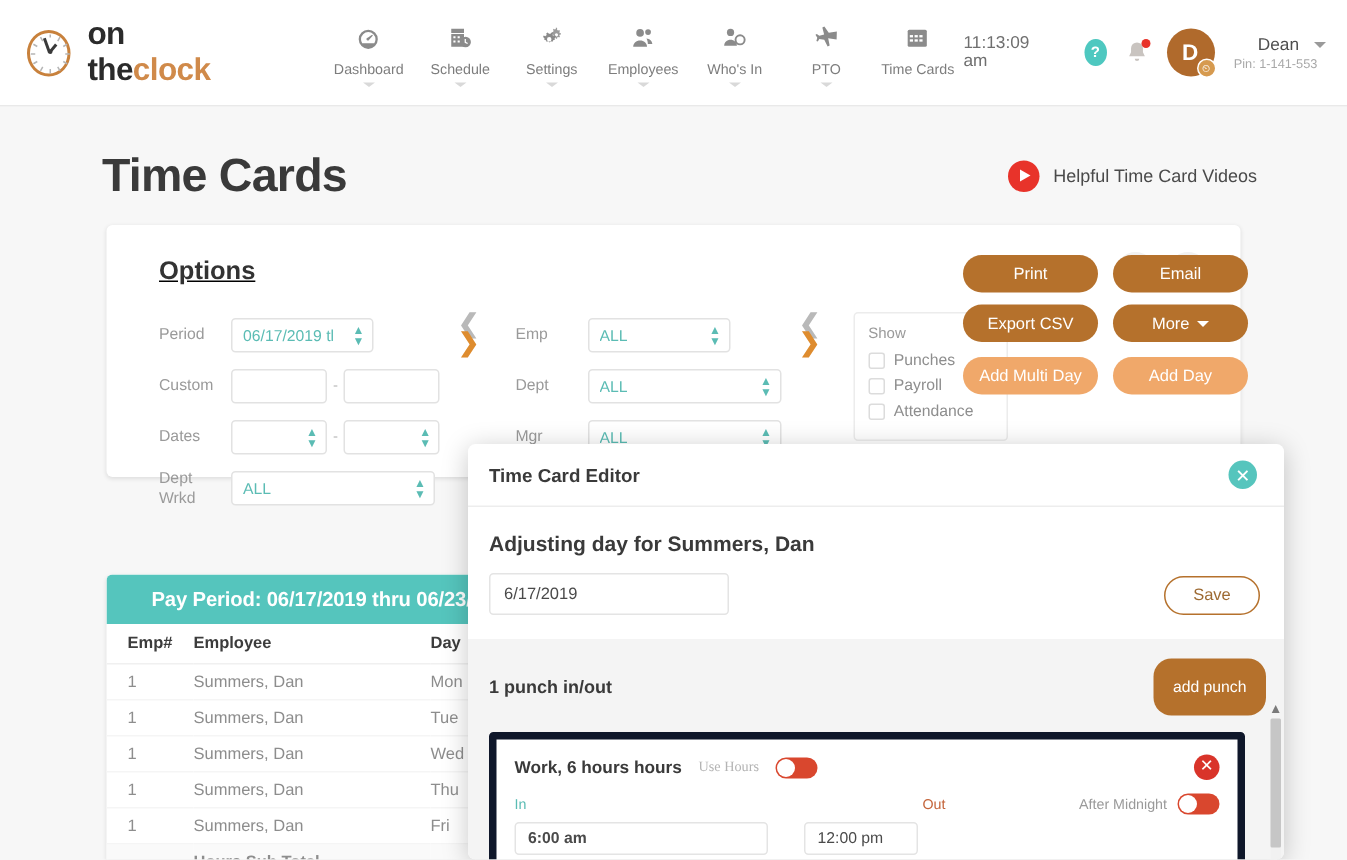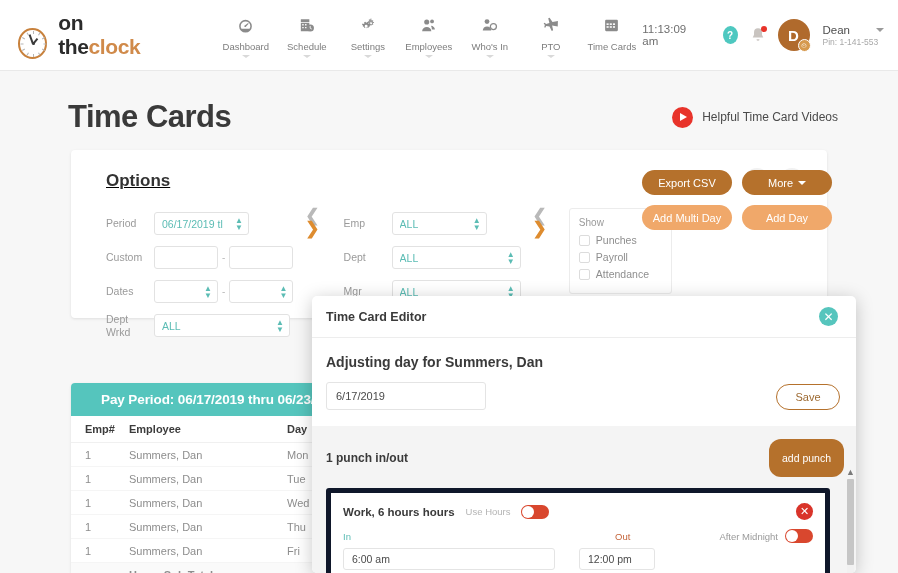--- a/index.html
+++ b/index.html
@@ -10,21 +10,21 @@
     overflow: hidden;
   }
   .page { position: relative; width: 898px; height: 573px; }
 
   
   .header {
     position: relative; height: 71px; background: #fff;
     border-bottom: 1px solid #e9e9e9;
     display: flex; align-items: center;
   }
-  .logo-wrap { display: flex; align-items: flex-end; margin-left: 18px; gap: 11px; }
+  .logo-wrap { display: flex; align-items: center; margin-left: 18px; gap: 11px; }
   .logo-clock {
     width: 31px; height: 31px; border-radius: 50%;
     border: 2px solid #c8813c; position: relative; background: #fff;
   }
   .logo-clock .tick {
     position: absolute; left: 50%; top: 1px; width: 1px; height: 2.5px;
     background: #b5b5b5; transform-origin: 50% 13px;
   }
   .logo-clock .hand-h, .logo-clock .hand-m {
     position: absolute; background: #3a3a3a; transform-origin: bottom center;
@@ -62,21 +62,21 @@
     width: 32px; height: 32px; border-radius: 50%; background: #b06a2c; color: #fff;
     display: flex; align-items: center; justify-content: center; font-size: 15px; font-weight: bold;
     cursor: pointer;
   }
   .avatar-badge {
     position: absolute; right: -1px; bottom: -1px; width: 13px; height: 13px; border-radius: 50%;
     background: #d69a4f; border: 1.5px solid #fff; display:flex; align-items:center; justify-content:center;
   }
   .avatar-badge span { font-size:7px; color:#fff; }
   .user-block { display: flex; flex-direction: column; line-height: 1.25; margin-left: 2px; }
-  .user-row { display: flex; align-items: center; gap: 26px; }
+  .user-row { display: flex; align-items: center; gap: 10px; margin-left: 16px; }
   .user-name { font-size: 11.5px; color: #4e4e4e; }
   .user-caret { width: 0; height: 0; border-left: 4px solid transparent; border-right: 4px solid transparent; border-top: 4px solid #9a9a9a; }
   .user-pin { font-size: 8.5px; color: #a8a8a8; }
 
   
   .title-row {
     display: flex; align-items: center; justify-content: space-between;
     padding: 28px 60px 0 68px;
   }
   .page-title { font-size: 31px; font-weight: bold; color: #3a3a3a; letter-spacing: -0.5px; }
@@ -202,39 +202,39 @@
     margin-left: auto; background: #b5712c; color: #fff; border: none; border-radius: 12px;
     height: 38px; padding: 0 13px; font-size: 10.5px; cursor: pointer;
     font-family: "Liberation Sans", sans-serif;
   }
   .punch-card {
     background: #fff; border: 5px solid #0f172a; border-radius: 3px;
     padding: 10px 12px 12px 12px; position: relative; margin-right: 14px;
   }
   .pc-row1 { display: flex; align-items: center; gap: 11px; }
   .pc-title { font-size: 11.5px; font-weight: bold; color: #3a3a3a; }
-  .use-hours-lbl { font-size: 9.5px; color: #b4b4b4; }
+  .use-hours-lbl { font-size: 9.5px; color: #b4b4b4; font-family: Liberation Serif, serif; }
   .toggle { width: 28px; height: 14px; border-radius: 7px; background: #d9472e; position: relative; cursor: pointer; }
   .toggle .knob { position: absolute; width: 12px; height: 12px; border-radius: 50%; background: #fff; top: 1px; left: 1px; }
   .del-x {
     margin-left: auto; width: 17px; height: 17px; border-radius: 50%; background: #d9342a;
     color: #fff; font-size: 11px; display: flex; align-items: center; justify-content: center;
     cursor: pointer; line-height: 1;
   }
   .pc-labels { display: flex; align-items: center; margin-top: 9px; }
   .lbl-in { font-size: 9.5px; color: #5bbcb4; width: 240px; }
   .lbl-out { font-size: 9.5px; color: #c4643a; margin-left: 32px; }
   .am-wrap { margin-left: auto; display: flex; align-items: center; gap: 7px; }
   .am-lbl { font-size: 9.5px; color: #9a9a9a; }
   .pc-inputs { display: flex; margin-top: 5px; gap: 24px; }
   .time-input {
     height: 22px; border: 1px solid #e4e4e4; border-radius: 3px; font-size: 10.5px;
     color: #4a4a4a; padding: 0 8px; font-family: "Liberation Sans", sans-serif; outline: none;
   }
-  .ti-in { width: 212px; }
+  .ti-in { width: 169px; font-weight: bold; }
   .ti-out { width: 76px; }
   .mscroll {
     position: absolute; right: 0px; top: 42px; width: 11px; bottom: 0;
     display: flex; flex-direction: column; align-items: center;
   }
   .mscroll .up { font-size: 9px; color: #7a7a7a; line-height: 1; margin-bottom: 2px; }
   .mscroll .track { flex: 1; width: 7px; background: #f1f1f1; }
   .mscroll .thumb { width: 7px; height: 86px; background: #c6c6c6; border-radius: 1px; }
 </style>
 </head>
@@ -479,20 +479,24 @@
         </div>
         <div class="chk-row">
           <div class="chk"></div>
           <div class="chk-label">Attendance</div>
         </div>
       </div>
     </div>
   </div>
 
   <div class="actions">
+    <div class="btn-row">
+      <button class="btn brown">Print</button>
+      <button class="btn brown">Email</button>
+    </div>
     <div class="btn-row">
       <button class="btn brown">Export CSV</button>
       <button class="btn brown">
           <span>More</span>
           <span class="btn-caret"></span>
         </button>
     </div>
     <div class="btn-row" style="margin-top:10px">
       <button class="btn light">Add Multi Day</button>
       <button class="btn light">Add Day</button>

